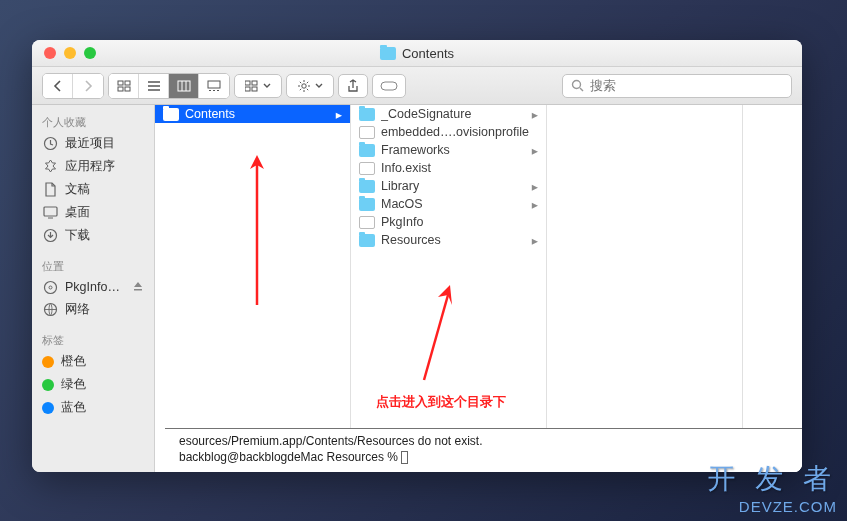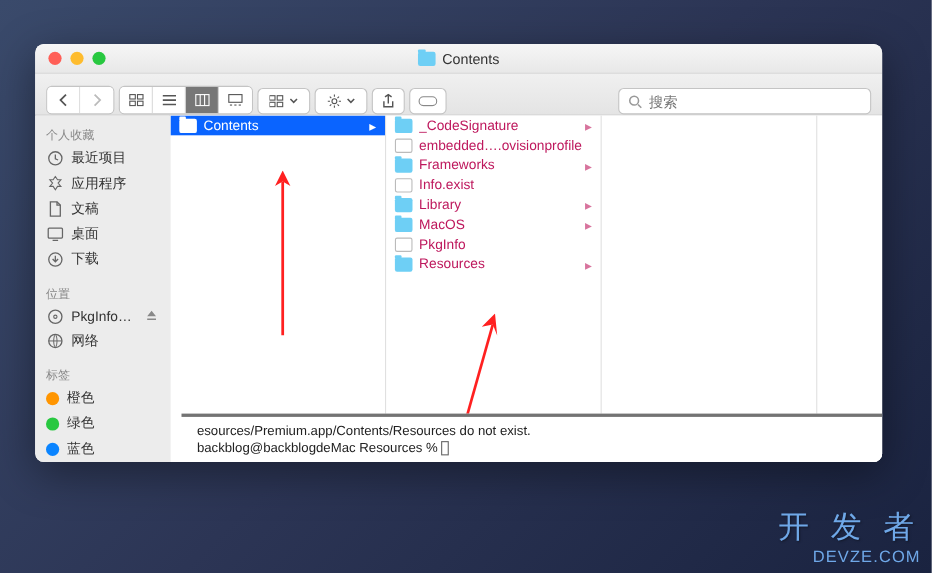--- a/index.html
+++ b/index.html
@@ -1,28 +1,28 @@
 <!DOCTYPE html>
 <html><head>
 <meta charset="utf-8">
 <style>
 * { margin: 0; padding: 0; box-sizing: border-box; font-family: -apple-system, "Helvetica Neue", Arial, sans-serif; }
 body { width: 847px; height: 521px; background: linear-gradient(135deg, #3a4a6b 0%, #2c3555 50%, #1a2340 100%); position: relative; overflow: hidden; }
 
-.finder-window { position: absolute; left: 32px; top: 40px; width: 770px; height: 380px; background: #fff; border-radius: 8px; box-shadow: 0 10px 40px rgba(0,0,0,0.4); overflow: hidden; display: flex; flex-direction: column; }
+.finder-window { position: absolute; left: 32px; top: 40px; width: 770px; height: 432px; background: #fff; border-radius: 8px; box-shadow: 0 10px 40px rgba(0,0,0,0.4); overflow: hidden; display: flex; flex-direction: column; }
 
 .titlebar { height: 27px; background: linear-gradient(#f6f6f6,#e8e8e8); border-bottom: 1px solid #d0d0d0; display: flex; align-items: center; position: relative; }
 .traffic-lights { display: flex; gap: 8px; padding-left: 12px; }
 .tl { width: 12px; height: 12px; border-radius: 50%; }
 .tl.red { background: #ff5f57; } .tl.yellow { background: #febc2e; } .tl.green { background: #28c840; }
 .title-center { position: absolute; left: 50%; transform: translateX(-50%); display: flex; align-items: center; gap: 6px; font-size: 13px; color: #333; }
 .title-folder-icon { width: 16px; height: 13px; background: #6ecff5; border-radius: 2px; position: relative; }
 .title-folder-icon::before { content:""; position:absolute; top:-2px; left:0; width:7px; height:3px; background:#6ecff5; border-radius:1px 1px 0 0; }
 
-.toolbar { height: 38px; background: linear-gradient(#f0f0f0,#e4e4e4); border-bottom: 1px solid #c8c8c8; display:flex; align-items:flex-end; padding: 0 10px; gap: 4px; }
+.toolbar { height: 38px; background: linear-gradient(#f0f0f0,#e4e4e4); border-bottom: 1px solid #c8c8c8; display:flex; align-items:center; padding: 0 10px; gap: 4px; }
 .navbtns { display:flex; border:1px solid #c4c4c4; border-radius:5px; overflow:hidden; background:#fff; }
 .navbtns button { width:30px; height:24px; background:#fff; border:none; border-right:1px solid #d8d8d8; display:flex; align-items:center; justify-content:center; cursor:pointer; }
 .navbtns button:last-child { border-right:none; }
 .navbtns svg { width:10px; height:12px; }
 
 .viewseg { display:flex; border:1px solid #c4c4c4; border-radius:5px; overflow:hidden; background:#fff; }
 .viewseg button { width:30px; height:24px; background:#fff; border:none; border-right:1px solid #d8d8d8; display:flex; align-items:center; justify-content:center; cursor:pointer; }
 .viewseg button:last-child { border-right:none; }
 .viewseg button.active { background:#777; }
 .viewseg button.active svg { color:#fff; }
@@ -42,38 +42,38 @@
 .sb-header { padding:4px 10px 2px; font-size:11px; color:#888; }
 .sb-item { display:flex; align-items:center; gap:7px; padding:3px 10px; cursor:pointer; }
 .sb-item span.label { font-size:12.5px; color:#333; white-space:nowrap; overflow:hidden; text-overflow:ellipsis; }
 .sb-icon { width:16px; height:16px; display:flex; align-items:center; justify-content:center; flex-shrink:0; }
 .sb-icon svg { color:#666; }
 .eject { margin-left:auto; }
 .tag-dot { width:12px; height:12px; border-radius:50%; }
 
 .columns { flex:1; display:flex; min-width:0; background:#fff; }
 .col { width:196px; border-right:1px solid #e0e0e0; overflow-y:auto; position:relative; }
-.col-item { display:flex; align-items:center; gap:6px; padding:2px 8px; font-size:12.5px; color:#be185d; cursor:pointer; height:18px; }
+.col-item { display:flex; align-items:center; gap:6px; padding:2px 8px; font-size:12.5px; color:#404040; cursor:pointer; height:18px; }
 .col-item.selected { background:#0a64ff; color:#fff; }
 .col-item .fi { width:16px; height:13px; flex-shrink:0; }
 .col-item .name { flex:1; white-space:nowrap; overflow:hidden; text-overflow:ellipsis; }
 .col-item .chev { opacity:.6; }
 .col-item.selected .chev { opacity:1; color:#fff; }
 .folder-icon { background:#6ecff5; border-radius:2px; position:relative; }
 .folder-icon::before { content:""; position:absolute; top:-2px; left:0; width:6px; height:3px; background:#6ecff5; border-radius:1px 1px 0 0; }
 .col-item.selected .folder-icon, .col-item.selected .folder-icon::before { background:#fff; }
 .file-icon { background:#fff; border:1px solid #bbb; border-radius:2px; width:12px; height:15px; position:relative; }
 .col-handle { position:absolute; bottom:4px; right:4px; font-size:10px; color:#aaa; }
 
 .arrow { position:absolute; }
 .arrow1 { left:210px; top:115px; }
 .arrow2 { left:380px; top:245px; }
 .annotation-text { position:absolute; left:344px; top:353px; color:#ff2020; font-size:13px; font-weight:700; }
 
-.terminal { position:absolute; left:133px; bottom:0; right:0; height:44px; background:#fff; border-top:3px solid #737373; font-family:"Menlo","Monaco",monospace; font-size:12px; color:#222; padding:4px 14px; line-height:1.35; }
+.terminal { position:absolute; left:133px; bottom:0; right:0; height:44px; background:#fff; border-top:1px solid #737373; font-family:"Menlo","Monaco",monospace; font-size:12px; color:#222; padding:4px 14px; line-height:1.35; }
 .terminal .cursor { display:inline-block; width:7px; height:13px; border:1px solid #666; vertical-align:text-bottom; }
 
 .watermark { position:absolute; right:10px; bottom:6px; text-align:right; }
 .watermark .main { font-size:28px; color:#6fa8e8; letter-spacing:6px; font-weight:400; text-shadow:1px 1px 2px rgba(0,0,0,.4); }
 .watermark .sub { font-size:15px; color:#6fa8e8; letter-spacing:1px; }
 </style>
 </head>
 <body>
 
 <div class="finder-window">

